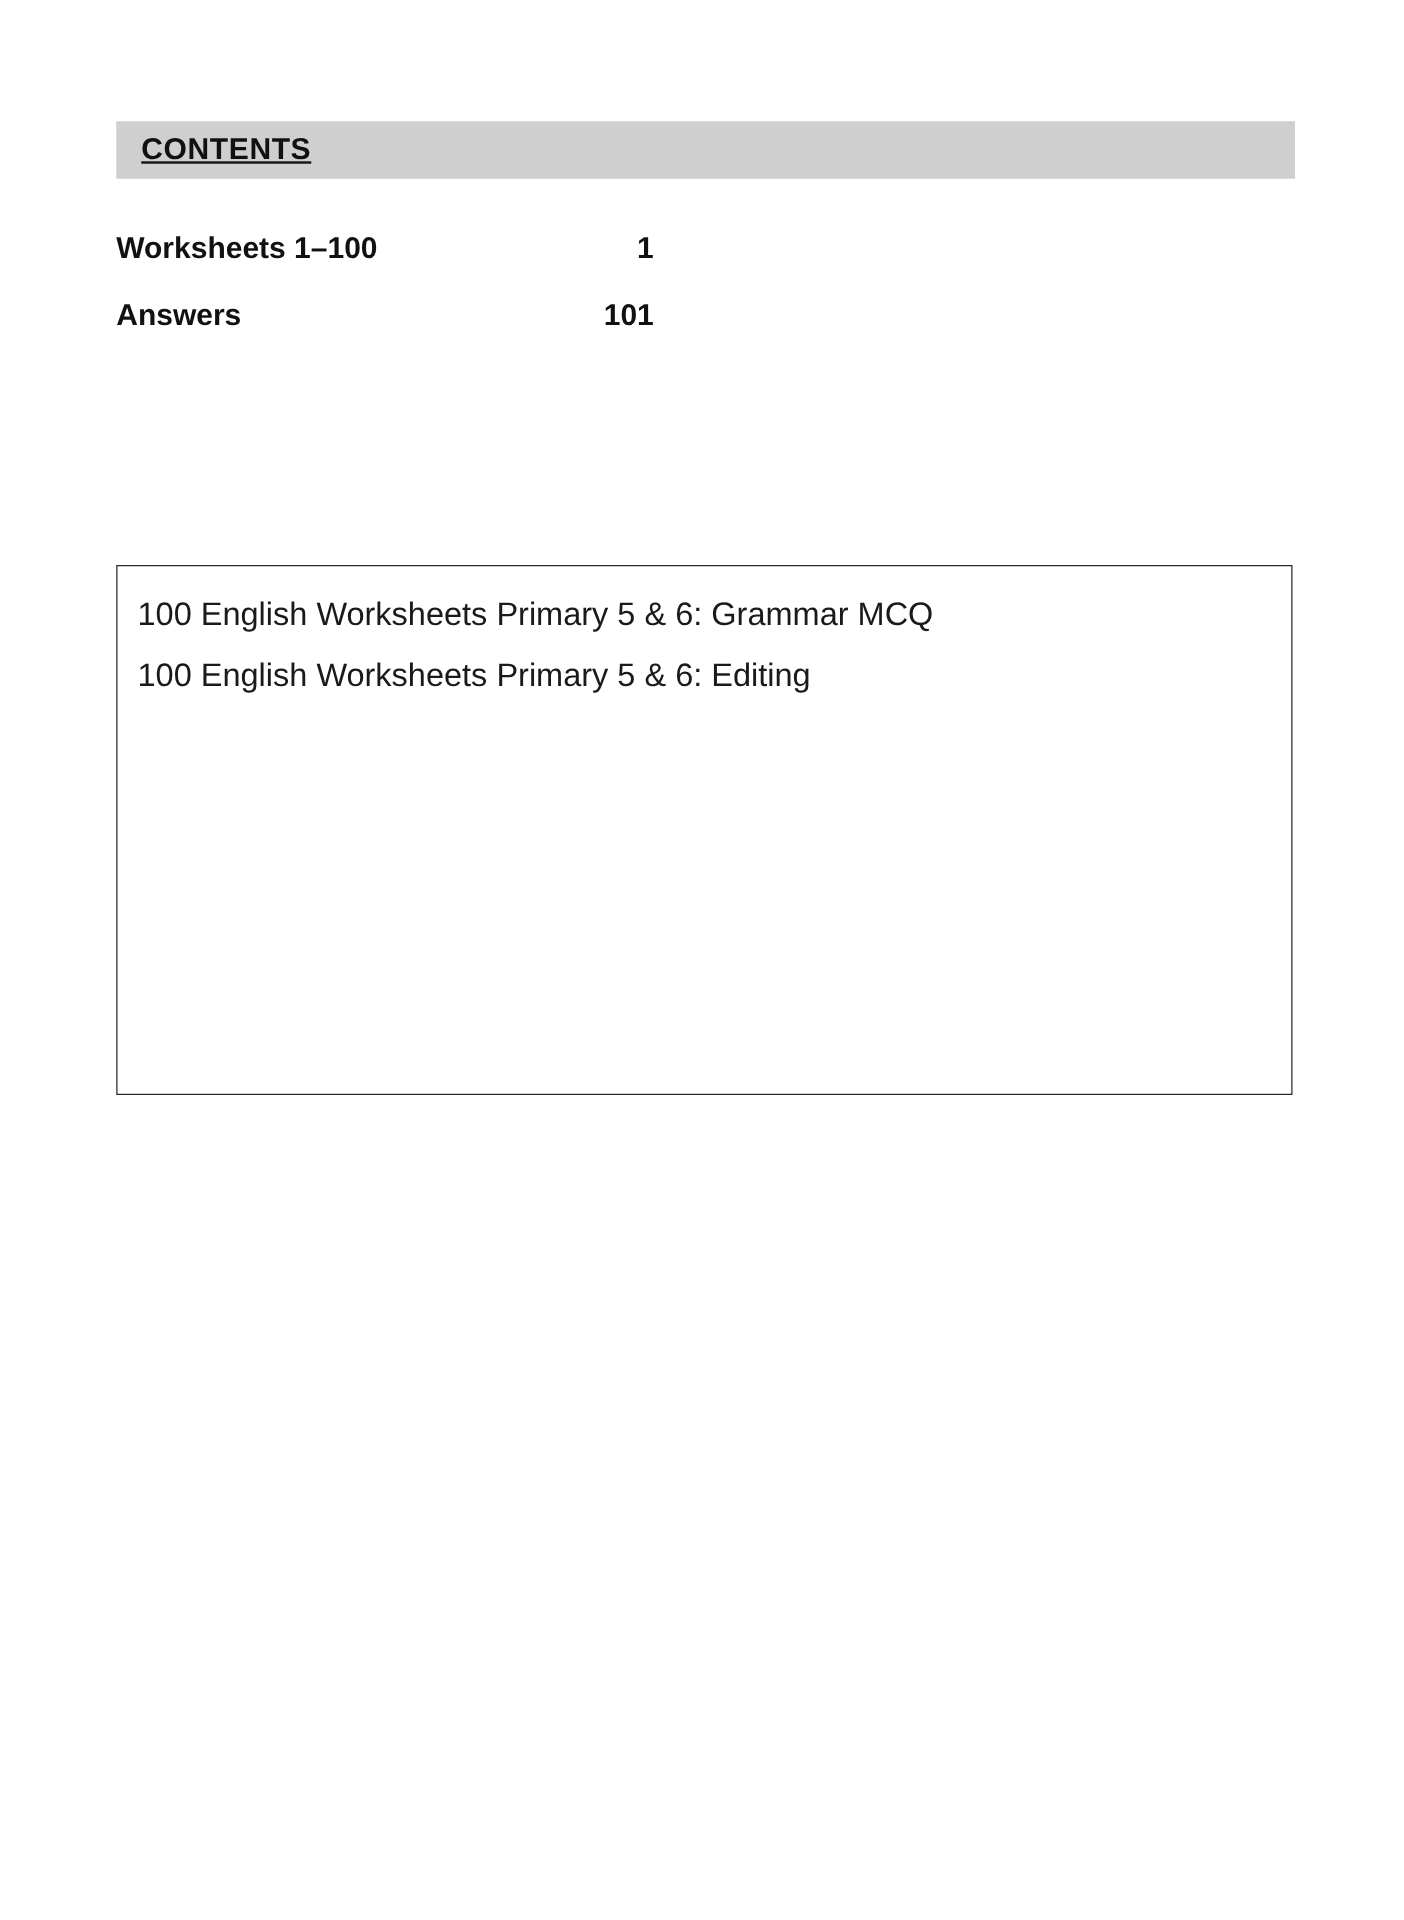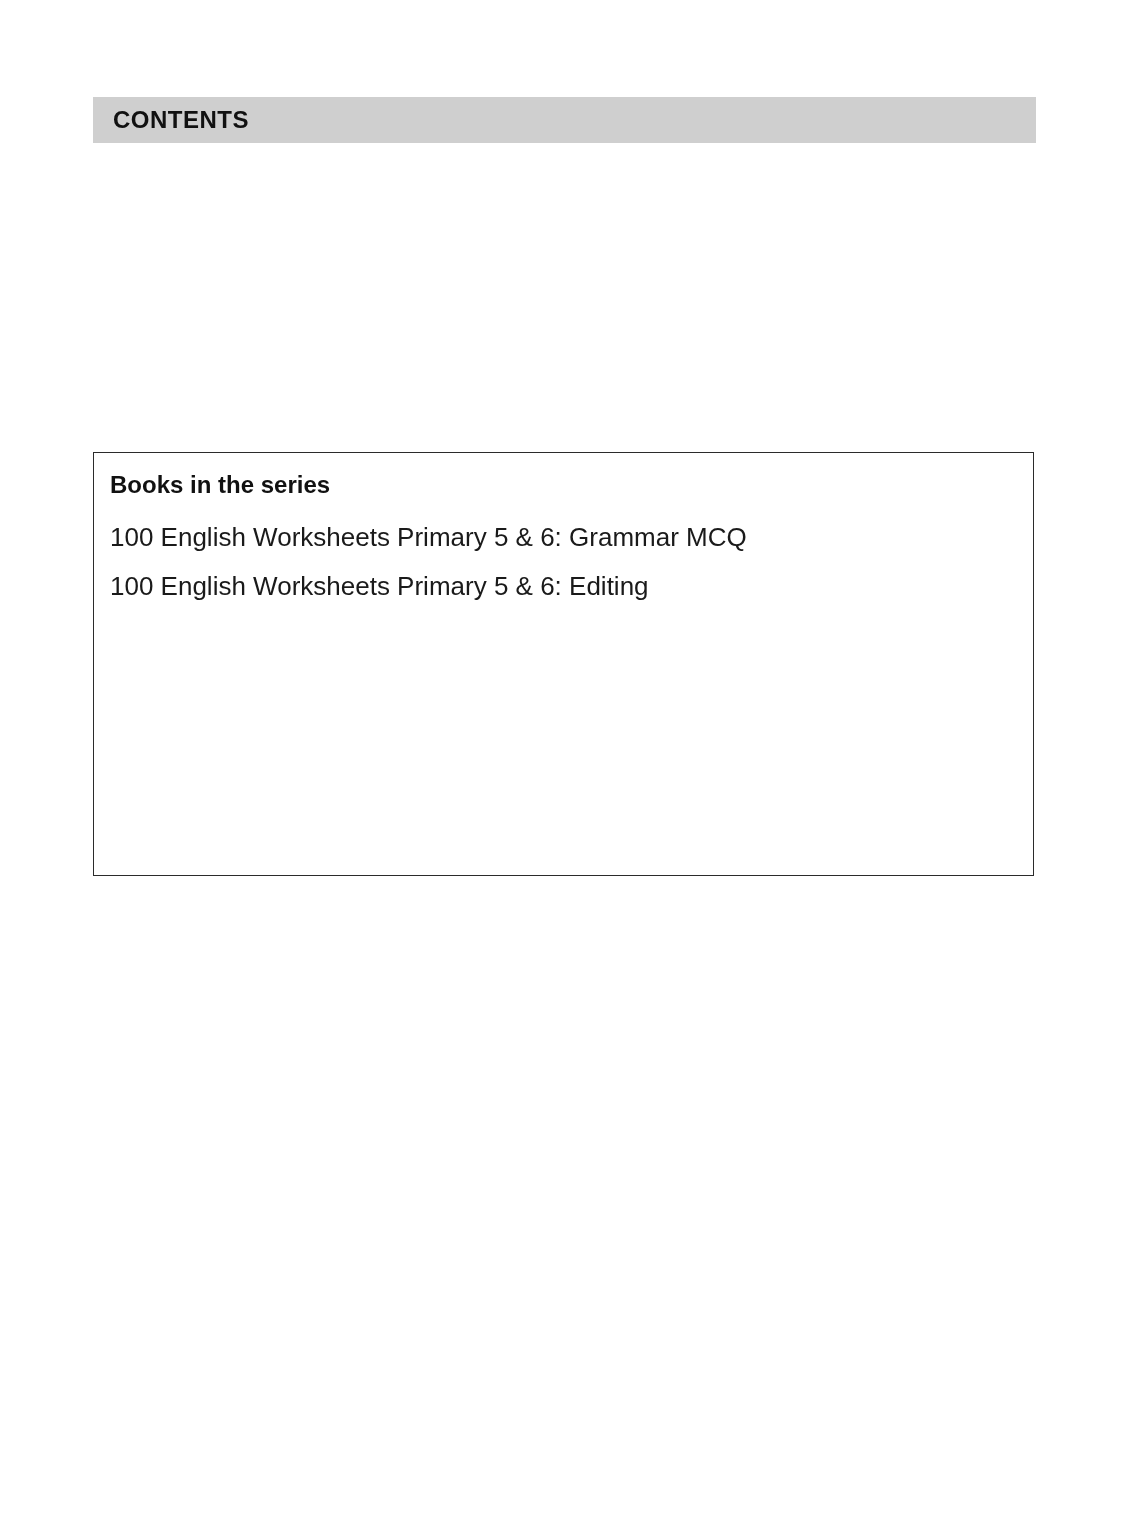--- a/index.html
+++ b/index.html
@@ -27,20 +27,21 @@
   
   .contents-band {
     position: absolute;
     left: 93px;
     top: 97px;
     width: 943px;
     height: 46px;
     background: #cfcfcf;
     display: flex;
     align-items: center;
+    text-decoration: underline;
   }
   .contents-band .band-title {
     font-size: 24px;
     font-weight: bold;
     letter-spacing: 0.5px;
     color: #111111;
     padding-left: 20px;
   }
 
   
@@ -102,22 +103,31 @@
 </style>
 </head>
 <body>
 
 <div class="page">
 
   <div class="contents-band">
     <span class="band-title">CONTENTS</span>
   </div>
 
+  <div class="toc">
+    <div class="toc-row">
+      <span class="toc-label">Worksheets 1–100</span>
+      <span class="toc-page">1</span>
+    </div>
+    <div class="toc-row">
+      <span class="toc-label">Answers</span>
+      <span class="toc-page">101</span>
+    </div>
+  </div>
 
   <div class="series-box">
-    <div class="series-title">Books in the series</div>
     <ul class="series-list">
       <li class="series-item">100 English Worksheets Primary 5 &amp; 6: Grammar MCQ</li>
       <li class="series-item">100 English Worksheets Primary 5 &amp; 6: Editing</li>
     </ul>
   </div>
 
 </div>
 
 </body></html>

